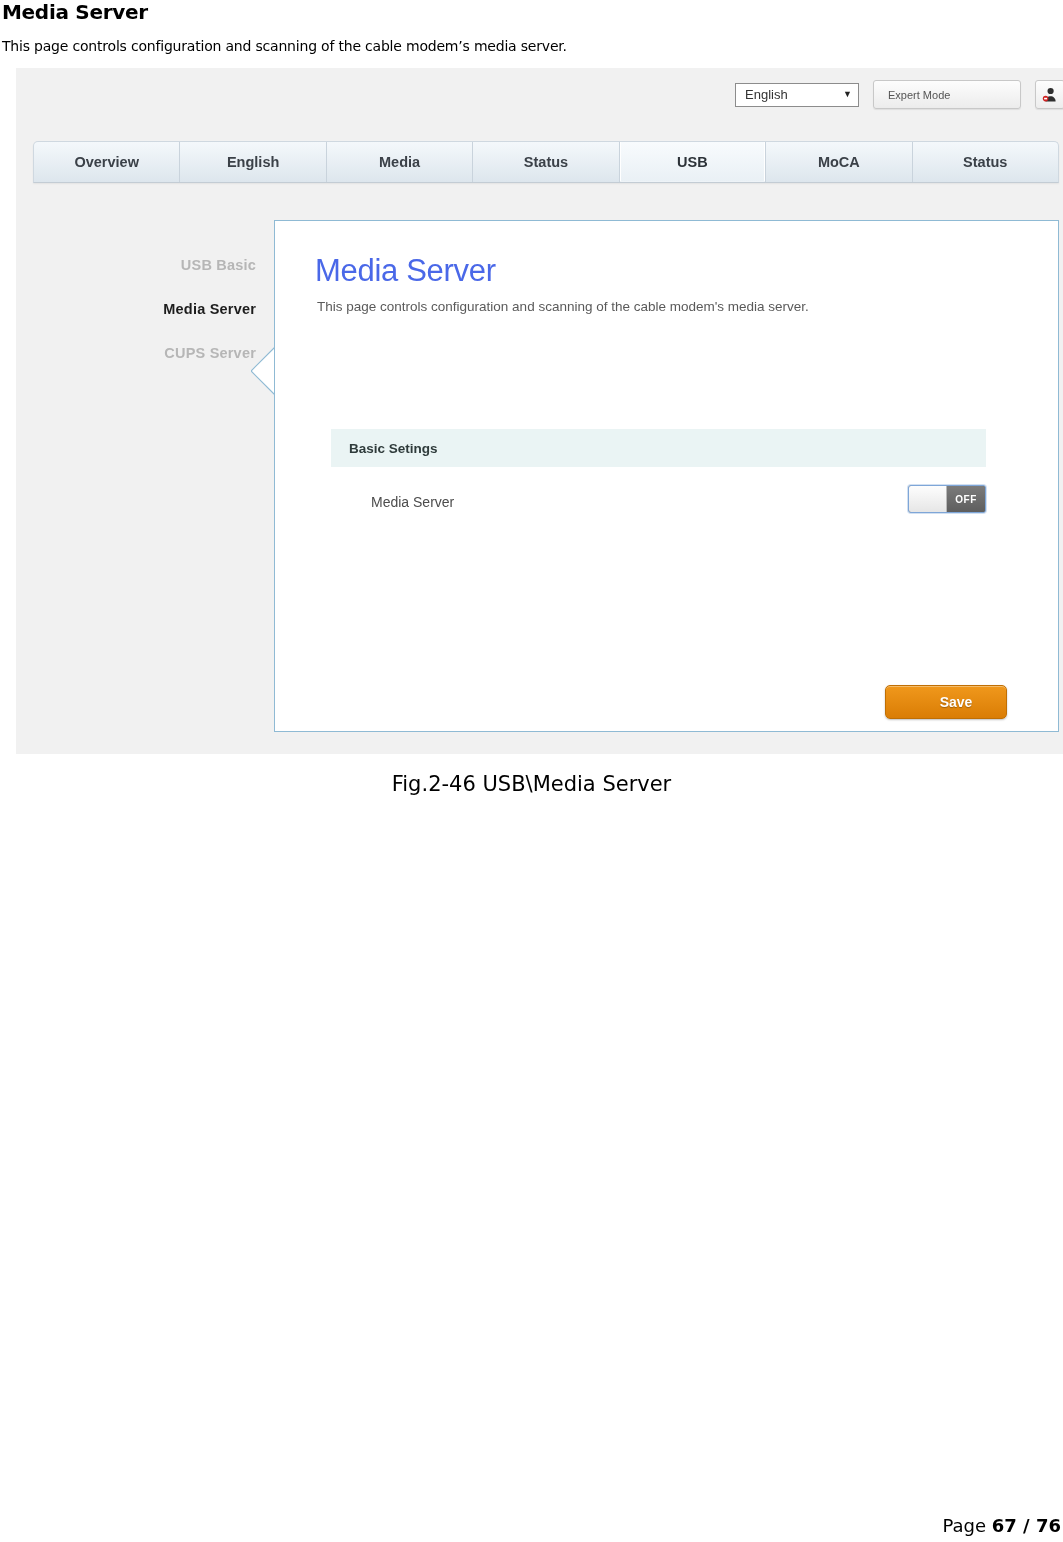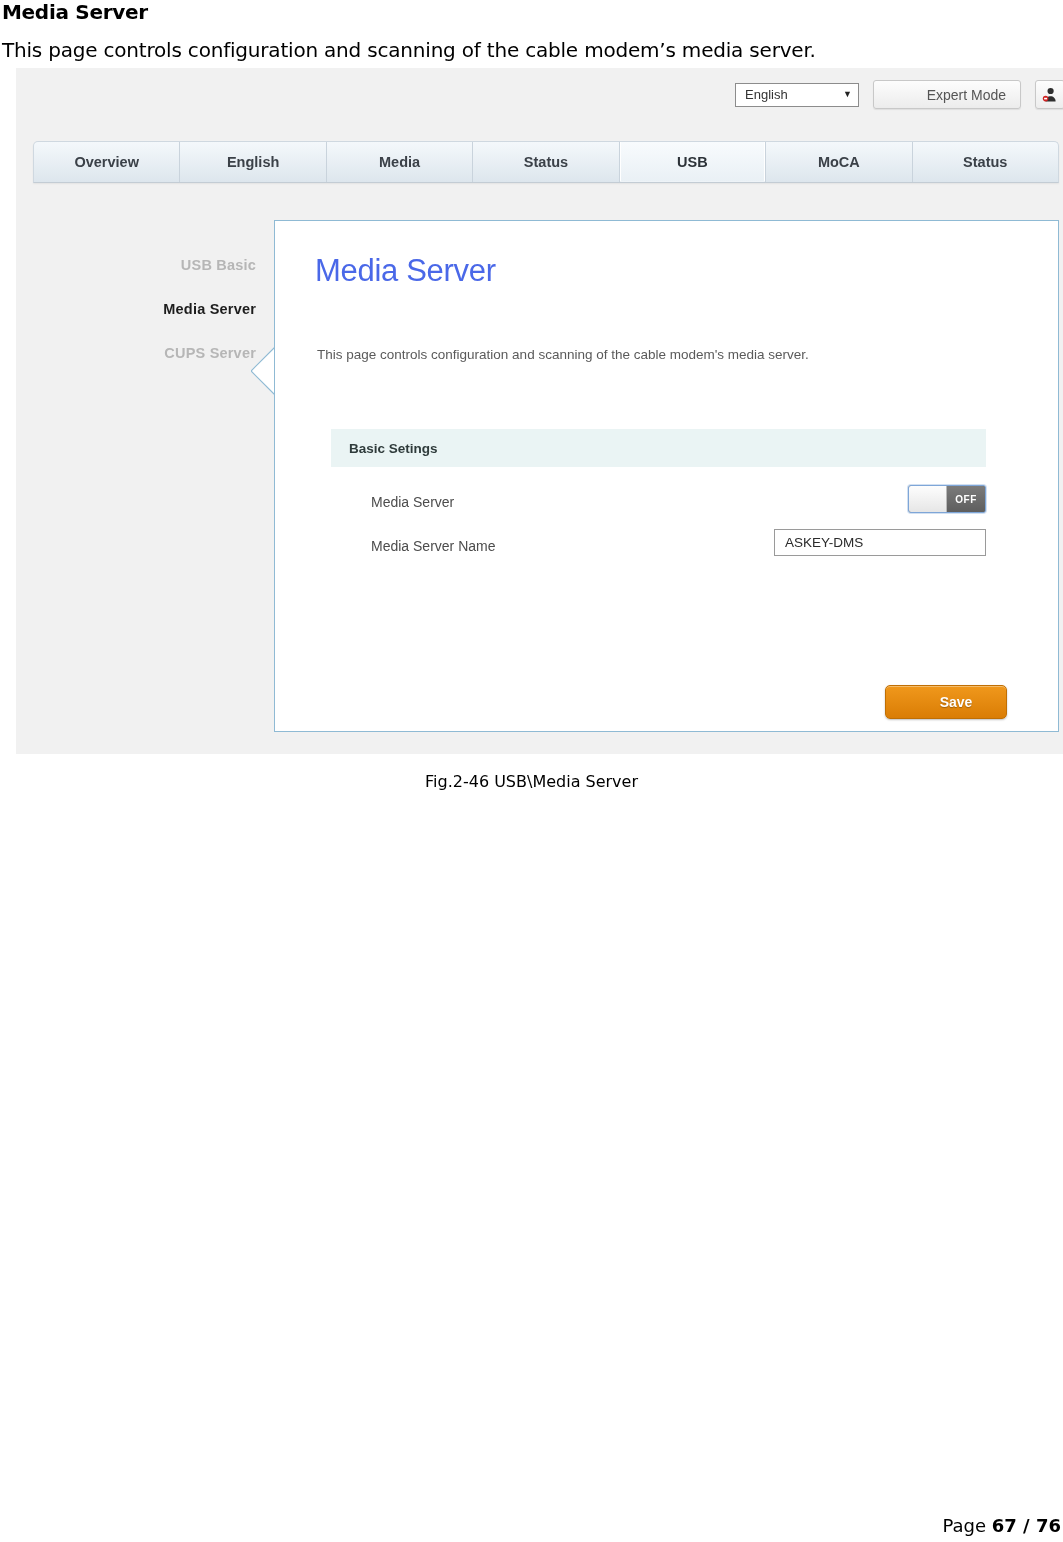--- a/index.html
+++ b/index.html
@@ -24,21 +24,21 @@
     font-size: 20px;
     font-weight: bold;
     letter-spacing: -0.3px;
     color: #000;
     font-family: "DejaVu Sans", sans-serif;
   }
   .doc-subtitle {
     position: absolute;
     left: 2px;
     top: 38px;
-    font-size: 20px;
+    font-size: 14px;
     color: #000;
     font-family: "DejaVu Sans", sans-serif;
     letter-spacing: -0.2px;
   }
 
   
   .shot {
     position: absolute;
     left: 16px;
     top: 68px;
@@ -78,22 +78,22 @@
   .expert-btn {
     height: 27px;
     min-width: 118px;
     padding: 0 14px;
     border: 1px solid #c8c8c8;
     border-radius: 3px;
     background: linear-gradient(#fdfdfd, #ececec);
     box-shadow: 0 1px 1px rgba(0,0,0,.08);
     display: flex;
     align-items: center;
-    justify-content: flex-end;
-    font-size: 14px;
+    justify-content: flex-start;
+    font-size: 11px;
     color: #555;
   }
   .user-btn {
     width: 28px;
     height: 27px;
     border: 1px solid #c8c8c8;
     border-radius: 3px;
     background: linear-gradient(#fdfdfd, #ededed);
     box-shadow: 0 1px 1px rgba(0,0,0,.08);
     display: flex;
@@ -193,21 +193,20 @@
     font-size: 31px;
     color: #4a68e8;
     letter-spacing: -0.3px;
   }
   .panel-desc {
     position: absolute;
     left: 42px;
     top: 78px;
     font-size: 13.5px;
     color: #5a5a5a;
-    margin-top: 48px;
   }
 
   
   .section-head {
     position: absolute;
     left: 56px;
     top: 208px;
     width: 655px;
     height: 38px;
     background: #eaf4f4;
@@ -310,21 +309,21 @@
     padding-left: 20px;
   }
 
   
   .fig-caption {
     position: absolute;
     left: 0;
     top: 772px;
     width: 1063px;
     text-align: center;
-    font-size: 16px;
+    font-size: 21px;
     color: #000;
     font-family: "DejaVu Sans", sans-serif;
   }
 
   
   .footer {
     position: absolute;
     right: 2px;
     bottom: 6px;
     font-size: 18px;
@@ -405,26 +404,20 @@
     </div>
 
     <div class="form-row row-1">
       <div class="row-label">Media Server</div>
       <div class="toggle">
         <div class="toggle-knob"></div>
         <div class="toggle-text">OFF</div>
       </div>
     </div>
 
-    <div class="form-row row-2">
-      <div class="row-label">Media Server Name</div>
-      <div class="text-input">
-        <span>ASKEY-DMS</span>
-      </div>
-    </div>
 
     <div class="save-btn">
       <span>Save</span>
     </div>
   </div>
 
 </div>
 
 <div class="fig-caption">Fig.2-46 USB\Media Server</div>
 

